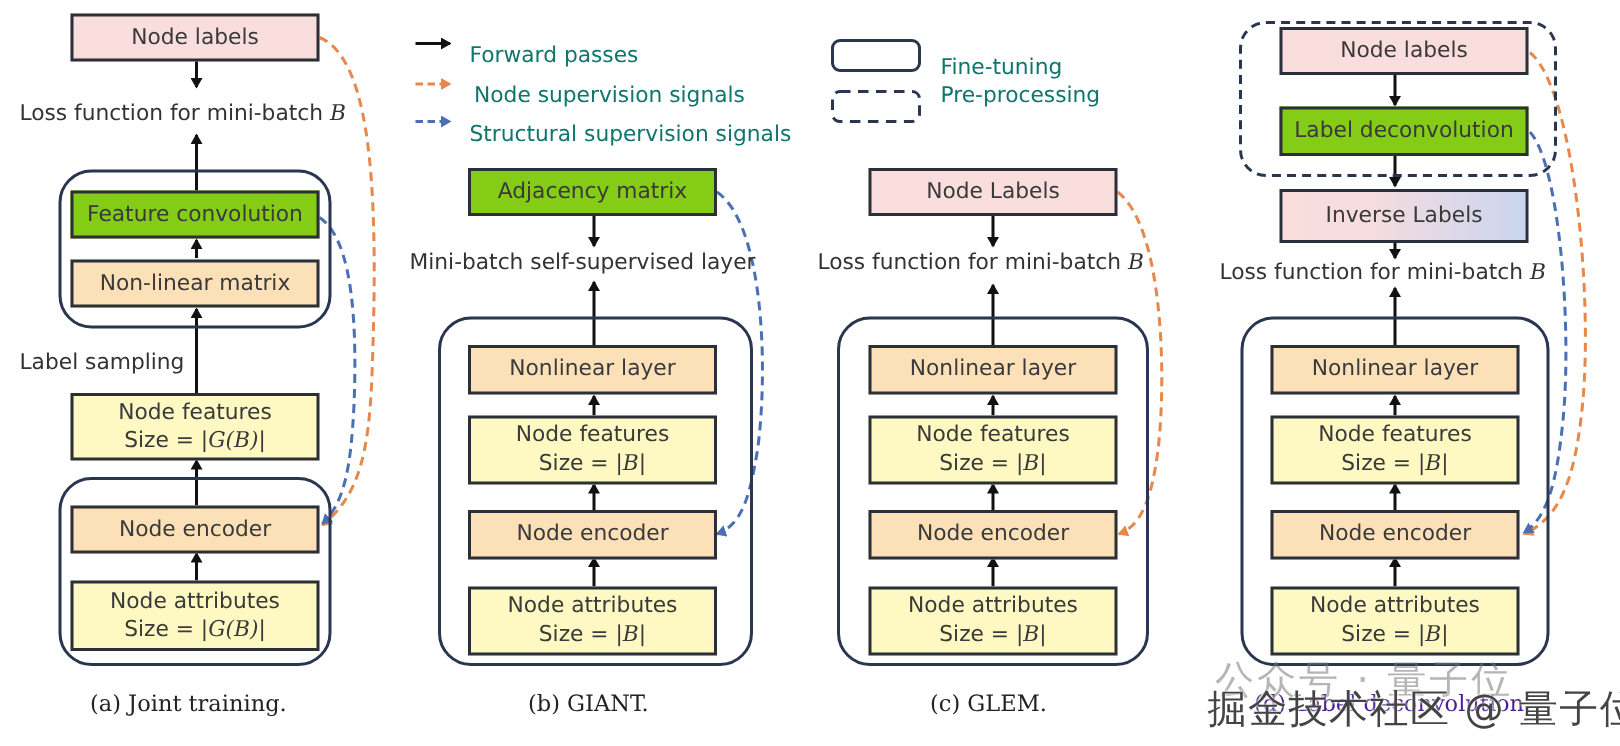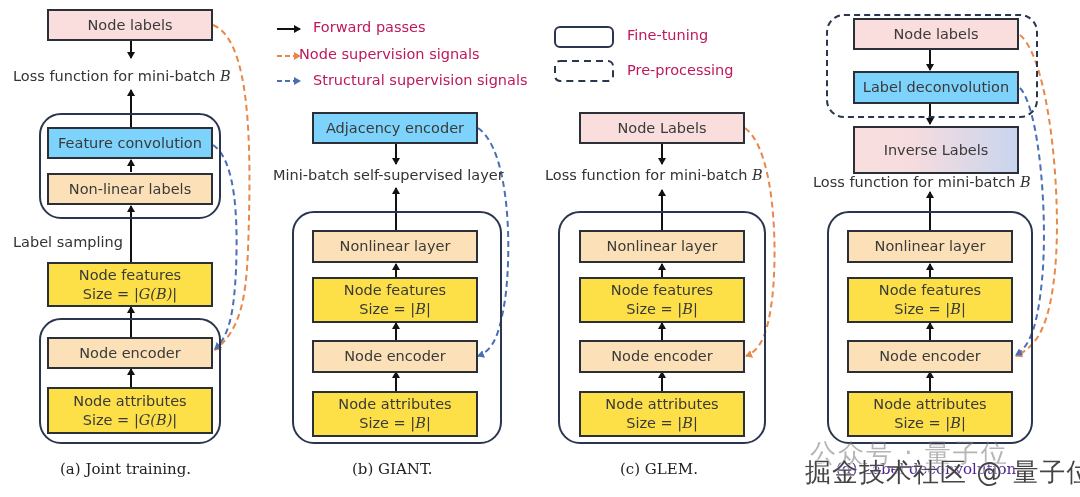--- a/index.html
+++ b/index.html
@@ -2,31 +2,31 @@
 <html><head>
 <meta charset="utf-8">
 <style>
   html, body { margin: 0; padding: 0; background: #ffffff; }
   body { width: 1080px; height: 497px; position: relative; overflow: hidden;
          font-family: "DejaVu Sans", sans-serif; color: #333; }
   .box { position: absolute; box-sizing: border-box; border: 2px solid #2b2f38;
          display: flex; flex-direction: column; align-items: center; justify-content: center;
          font-size: 14.5px; line-height: 19px; color: #3a3a3a; text-align: center; }
   .pink { background: #f9dedd; }
-  .lav { background: #7dd3fc; }
+  .lav { background: #84cc16; }
   .orange { background: #fce1b8; }
-  .green { background: #fde047; }
+  .green { background: #fef9c3; }
   .grad { background: linear-gradient(90deg, #f9dedd 0%, #f6dcdf 35%, #c9d5ee 100%); }
   .group { position: absolute; box-sizing: border-box; border: 2px solid #2a3550; border-radius: 22px; }
   .group.dashed { border: 2px dashed #2a3550; border-radius: 18px; }
   .lbl { position: absolute; font-size: 14.5px; color: #333; white-space: nowrap; text-align: right; }
   .cap { position: absolute; font-family: "DejaVu Serif", serif; font-size: 15px; color: #222; white-space: nowrap; }
   .math { font-family: "DejaVu Serif", serif; font-style: italic; }
   svg.overlay { position: absolute; left: 0; top: 0; }
-  .legend-line { position: absolute; font-size: 14.5px; color: #be185d; white-space: nowrap; }
+  .legend-line { position: absolute; font-size: 14.5px; color: #0f766e; white-space: nowrap; margin-top: 10px; }
   .watermark { position: absolute; font-size: 26px; color: rgba(120,120,120,0.55); white-space: nowrap; letter-spacing: 2px; }
   .watermark2 { position: absolute; font-size: 26px; color: #444; white-space: nowrap; letter-spacing: 1px;
                 text-shadow: 0 0 2px #fff, 0 0 2px #fff; }
 </style>
 </head>
 <body>
 
 <svg class="overlay" width="1080" height="497">
   <defs>
     <marker id="ah" markerWidth="8" markerHeight="8" refX="6" refY="4" orient="auto" markerUnits="userSpaceOnUse">
@@ -84,58 +84,58 @@
     <line x1="930" y1="391" x2="930" y2="372" marker-end="url(#ah)"></line>
   </g>
   <path d="M1020,35 C1050,60 1062,200 1055,270 C1050,320 1040,345 1016,356" stroke="#e8874a" stroke-width="2" stroke-dasharray="6,4" fill="none" marker-end="url(#aho)"></path>
   <path d="M1020,88 C1040,110 1048,220 1042,280 C1038,320 1032,345 1016,355" stroke="#4a6fb5" stroke-width="2" stroke-dasharray="6,4" fill="none" marker-end="url(#ahb)"></path>
 
   <rect x="555" y="27" width="58" height="20" rx="5" ry="5" fill="none" stroke="#2a3550" stroke-width="2"></rect>
   <rect x="555" y="61" width="58" height="20" rx="5" ry="5" fill="none" stroke="#2a3550" stroke-width="2" stroke-dasharray="7,5"></rect>
 </svg>
 
 <div class="legend-line" style="left:313px; top:19px;">Forward passes</div>
-<div class="legend-line" style="left:299px; top:46px;">Node supervision signals</div>
+<div class="legend-line" style="left:316px; top:46px;">Node supervision signals</div>
 <div class="legend-line" style="left:313px; top:72px;">Structural supervision signals</div>
 <div class="legend-line" style="left:627px; top:27px;">Fine-tuning</div>
-<div class="legend-line" style="left:627px; top:62px;">Pre-processing</div>
+<div class="legend-line" style="left:627px; top:46px;">Pre-processing</div>
 
 <div>
   <div class="box pink" style="left:47px; top:9px; width:166px; height:32px;">
     <span>Node labels</span>
   </div>
   <div class="lbl" style="left:13px; top:68px;">
     <span>Loss function for mini-batch </span><span class="math">B</span>
   </div>
   <div class="group" style="left:39px; top:113px; width:182px; height:106px;"></div>
   <div class="box lav" style="left:47px; top:127px; width:166px; height:32px;">
     <span>Feature convolution</span>
   </div>
   <div class="box orange" style="left:47px; top:173px; width:166px; height:32px;">
-    <span>Non-linear labels</span>
+    <span>Non-linear matrix</span>
   </div>
   <div class="lbl" style="left:13px; top:234px;">Label sampling</div>
   <div class="box green" style="left:47px; top:262px; width:166px; height:45px;">
     <span>Node features</span>
     <span><span>Size = |</span><span class="math">G(B)</span><span>|</span></span>
   </div>
   <div class="group" style="left:39px; top:318px; width:182px; height:126px;"></div>
   <div class="box orange" style="left:47px; top:337px; width:166px; height:32px;">
     <span>Node encoder</span>
   </div>
   <div class="box green" style="left:47px; top:387px; width:166px; height:47px;">
     <span>Node attributes</span>
     <span><span>Size = |</span><span class="math">G(B)</span><span>|</span></span>
   </div>
   <div class="cap" style="left:60px; top:460px;">(a) Joint training.</div>
 </div>
 
 <div>
   <div class="box lav" style="left:312px; top:112px; width:166px; height:32px;">
-    <span>Adjacency encoder</span>
+    <span>Adjacency matrix</span>
   </div>
   <div class="lbl" style="left:273px; top:167px;">Mini-batch self-supervised layer</div>
   <div class="group" style="left:292px; top:211px; width:210px; height:233px;"></div>
   <div class="box orange" style="left:312px; top:230px; width:166px; height:33px;">
     <span>Nonlinear layer</span>
   </div>
   <div class="box green" style="left:312px; top:277px; width:166px; height:46px;">
     <span>Node features</span>
     <span><span>Size = |</span><span class="math">B</span><span>|</span></span>
   </div>
@@ -175,21 +175,21 @@
 </div>
 
 <div>
   <div class="group dashed" style="left:826px; top:14px; width:212px; height:104px;"></div>
   <div class="box pink" style="left:853px; top:18px; width:166px; height:32px;">
     <span>Node labels</span>
   </div>
   <div class="box lav" style="left:853px; top:71px; width:166px; height:33px;">
     <span>Label deconvolution</span>
   </div>
-  <div class="box grad" style="left:853px; top:126px; width:166px; height:48px;">
+  <div class="box grad" style="left:853px; top:126px; width:166px; height:36px;">
     <span>Inverse Labels</span>
   </div>
   <div class="lbl" style="left:813px; top:174px;">
     <span>Loss function for mini-batch </span><span class="math">B</span>
   </div>
   <div class="group" style="left:827px; top:211px; width:206px; height:233px;"></div>
   <div class="box orange" style="left:847px; top:230px; width:166px; height:33px;">
     <span>Nonlinear layer</span>
   </div>
   <div class="box green" style="left:847px; top:277px; width:166px; height:46px;">

